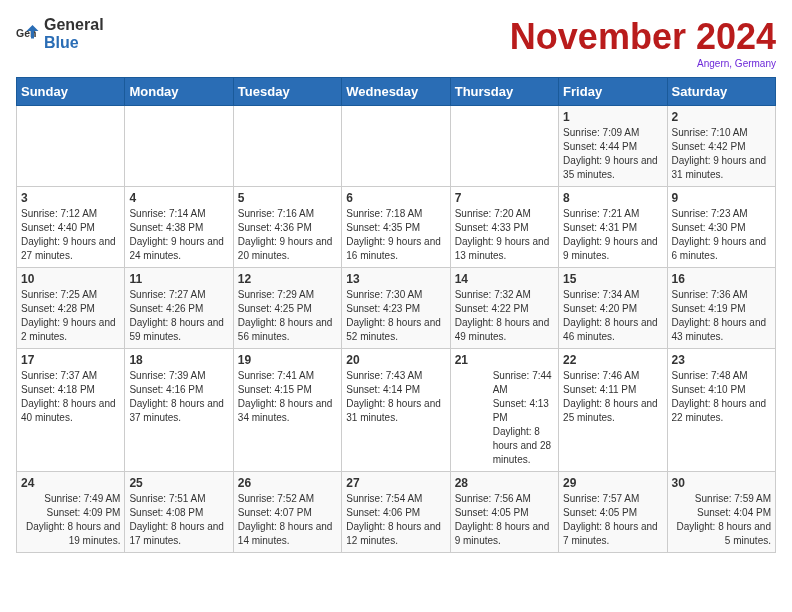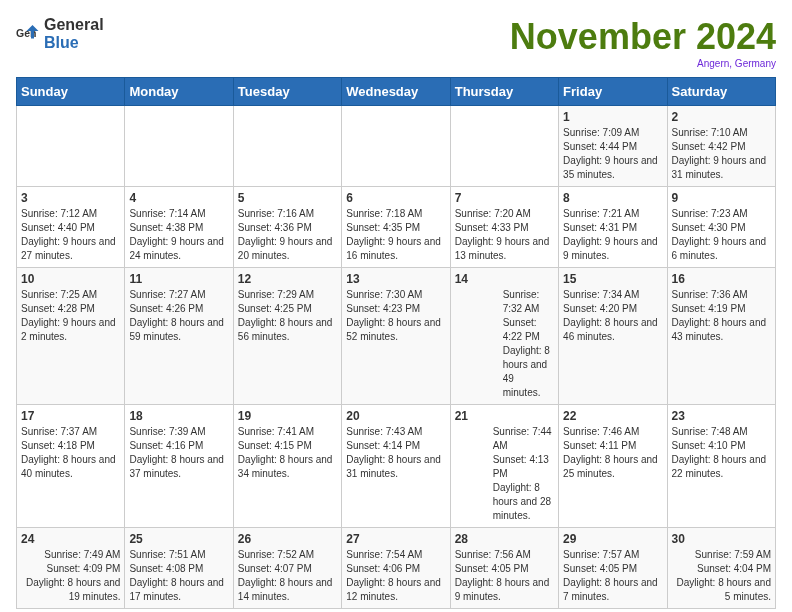--- a/index.html
+++ b/index.html
@@ -24,21 +24,21 @@
     .logo-icon {
       width: 24px;
       height: 24px;
     }
     .title-area {
       text-align: right;
     }
     .month-title {
       font-size: 36px;
       font-weight: bold;
-      color: #4d7c0f;
+      color: #b91c1c;
     }
     .location {
       font-size: 10px;
       color: #6d28d9;
     }
     table {
       width: 100%;
       border-collapse: collapse;
       table-layout: fixed;
       border-radius: 11px;
@@ -195,21 +195,21 @@
 Daylight: 8 hours and 56 minutes.</div>
         </td>
         <td>
           <span class="day-number">13</span>
           <div class="day-info" style="white-space: pre-line;">Sunrise: 7:30 AM
 Sunset: 4:23 PM
 Daylight: 8 hours and 52 minutes.</div>
         </td>
         <td>
           <span class="day-number">14</span>
-          <div class="day-info" style="white-space: pre-line; margin-left: 48px;">Sunrise: 7:32 AM
+          <div class="day-info" style="white-space: pre-line;">Sunrise: 7:32 AM
 Sunset: 4:22 PM
 Daylight: 8 hours and 49 minutes.</div>
         </td>
         <td>
           <span class="day-number">15</span>
           <div class="day-info" style="white-space: pre-line;">Sunrise: 7:34 AM
 Sunset: 4:20 PM
 Daylight: 8 hours and 46 minutes.</div>
         </td>
         <td>

